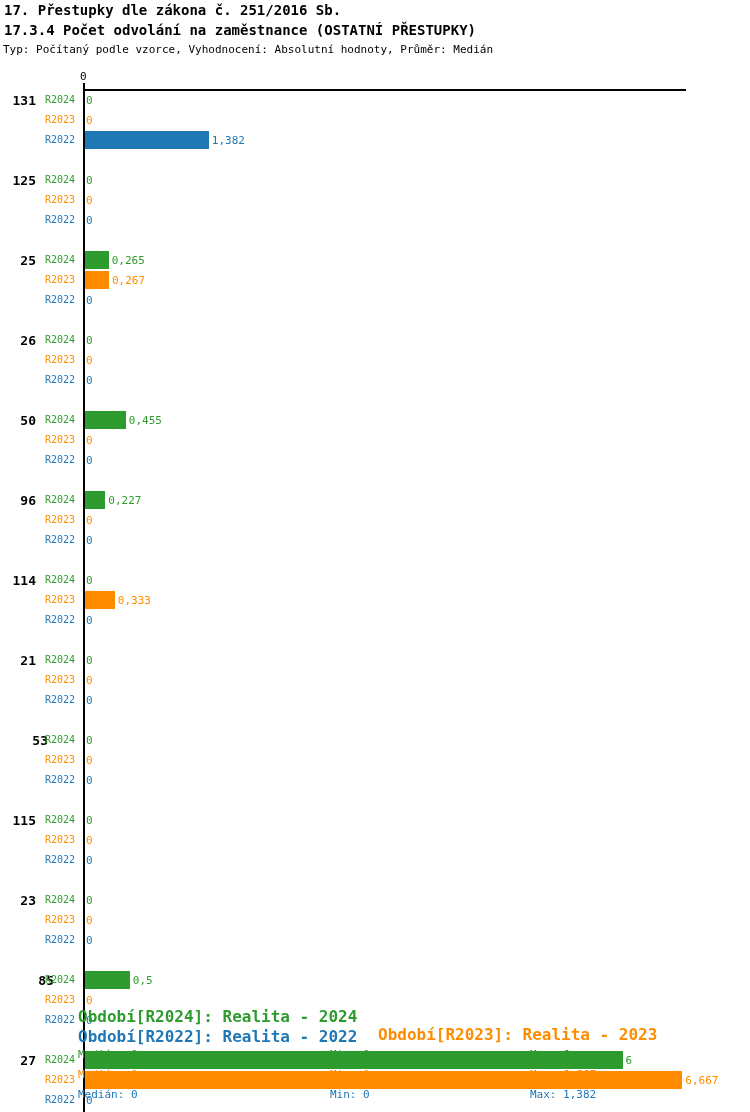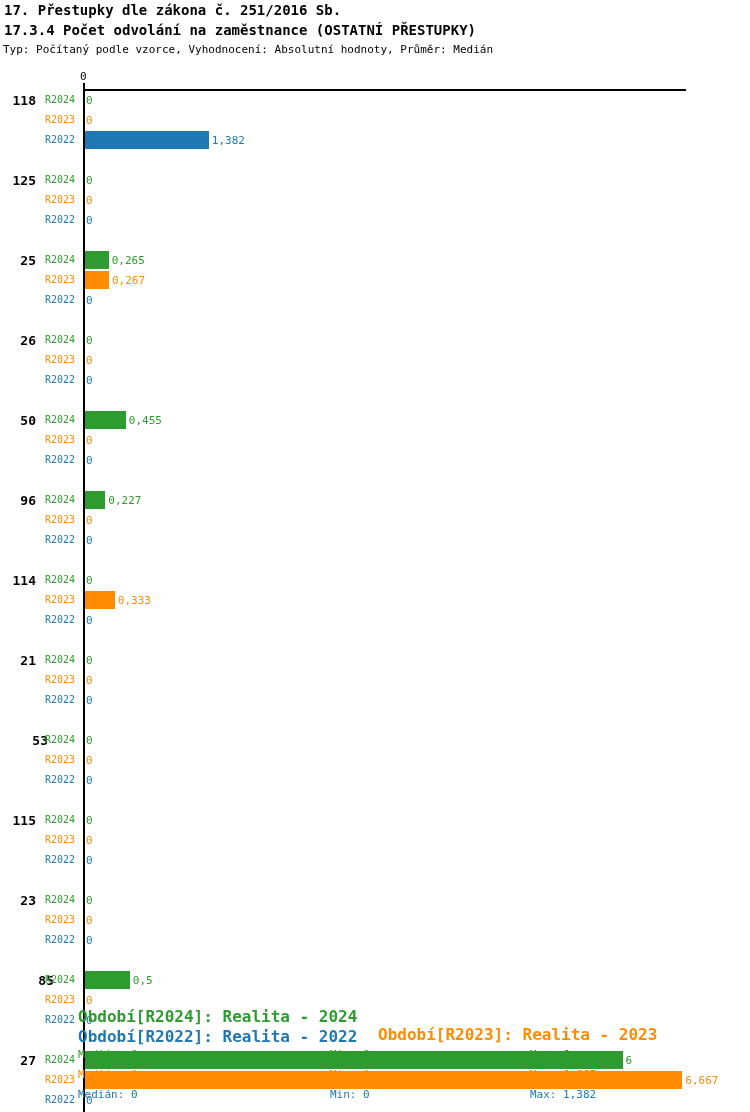--- a/index.html
+++ b/index.html
@@ -123,21 +123,21 @@
 <body>
 
 <div class="title-main">17. Přestupky dle zákona č. 251/2016 Sb.</div>
 <div class="title-sub">17.3.4 Počet odvolání na zaměstnance (OSTATNÍ PŘESTUPKY)</div>
 <div class="title-typ">Typ: Počítaný podle vzorce, Vyhodnocení: Absolutní hodnoty, Průměr: Medián</div>
 
 <div id="plot">
     <div class="axis-tick-mark" style="background: rgb(0, 0, 0);"></div>
     <div class="axis-tick-label" style="left: 80px; top: 70px;">0</div>
     <div class="axis-top-line" style="background: rgb(0, 0, 0);"></div>
-    <div class="group-label" style="left: 0px; top: 93px;">118</div>
+    <div class="group-label" style="left: 0px; top: 93px;">131</div>
     <div class="series-label" style="left: 45px; top: 94px; color: rgb(46, 155, 46);">R2024</div>
     <div class="bar-value" style="left: 86px; top: 94px; color: rgb(46, 155, 46);">0</div>
     <div class="series-label" style="left: 45px; top: 114px; color: rgb(255, 140, 0);">R2023</div>
     <div class="bar-value" style="left: 86px; top: 114px; color: rgb(255, 140, 0);">0</div>
     <div class="series-label" style="left: 45px; top: 134px; color: rgb(31, 119, 180);">R2022</div>
     <div class="bar" style="left: 85px; top: 131px; width: 123.827px; height: 18px; background: rgb(31, 119, 180);"></div>
     <div class="bar-value" style="left: 211.827px; top: 134px; color: rgb(31, 119, 180);">1,382</div>
     <div class="group-label" style="left: 0px; top: 173px;">125</div>
     <div class="series-label" style="left: 45px; top: 174px; color: rgb(46, 155, 46);">R2024</div>
     <div class="bar-value" style="left: 86px; top: 174px; color: rgb(46, 155, 46);">0</div>

